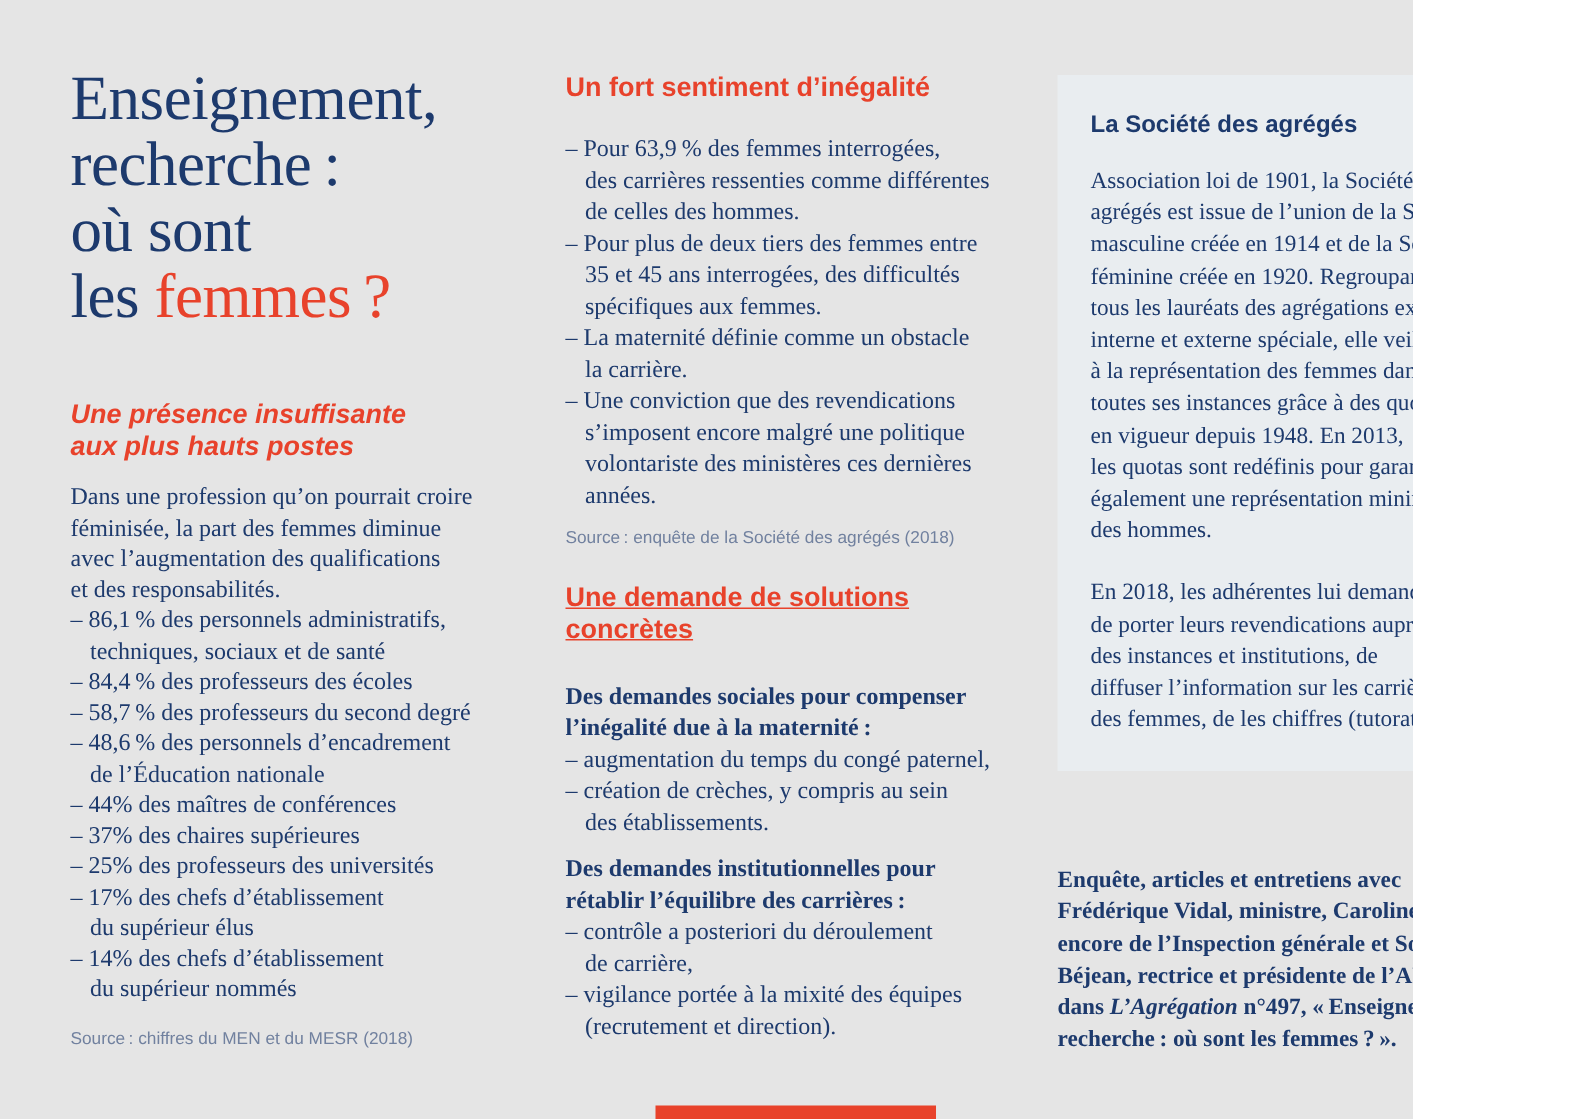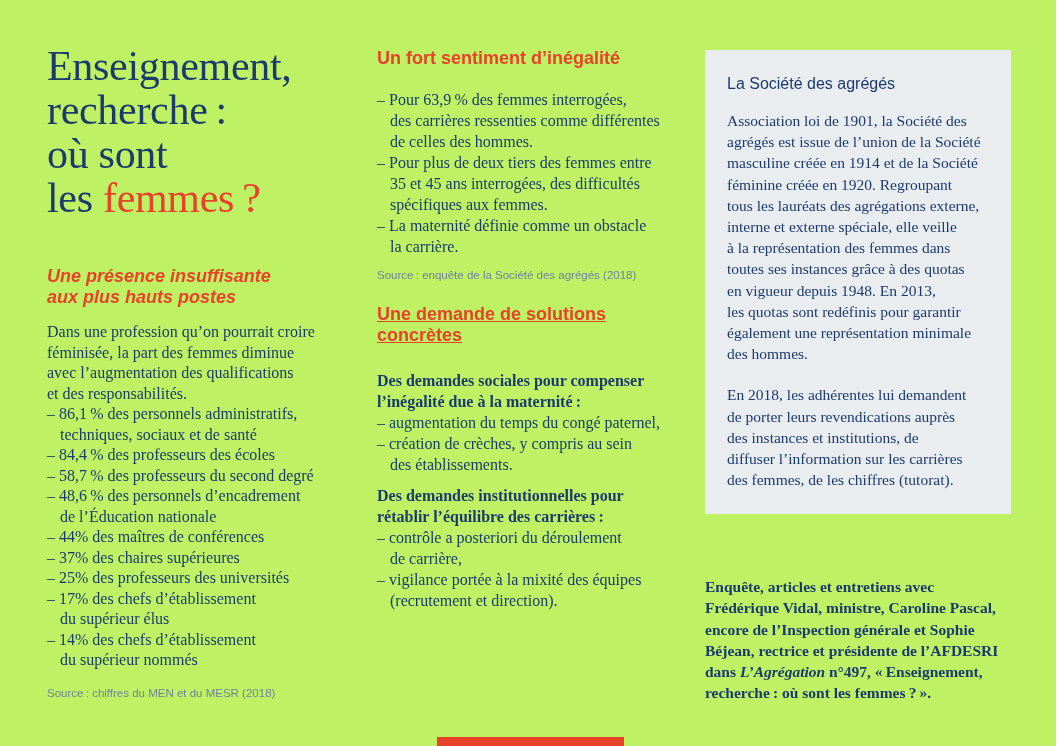--- a/index.html
+++ b/index.html
@@ -5,22 +5,22 @@
   :root{
     --red:#e8422b;
     --navy:#1d3a6d;
     --box-bg:#e9edf0;
     --muted:#71819f;
   }
   *{margin:0;padding:0;box-sizing:border-box;}
   html,body{background:#ffffff;}
   .page{
     position:relative;
-    width:1056px;height:746px;
-    background:#bef264;
+    width:942px;height:746px;
+    background:#e5e5e5;
     font-family:"Liberation Serif", serif;
     color:var(--navy);
     overflow:hidden;
   }
   .col{position:absolute;}
   .col1{left:47px;top:44px;width:315px;}
   .col2{left:377px;top:48px;width:295px;}
   .box{
     position:absolute;left:705px;top:50px;width:306px;
     background:var(--box-bg);
@@ -59,21 +59,21 @@
   .col2 .red-heading.second{margin-top:22px;text-decoration:underline;}
   .sub-title{
     font-weight:bold;font-size:16px;line-height:21px;
     white-space:pre-line;
   }
   .sub1-title{margin-top:24px;}
   .sub1-list{margin-top:0px;}
   .sub2-title{margin-top:10px;}
   .box-title{
     font-family:"Liberation Sans", sans-serif;
-    font-weight:normal;font-size:16px;line-height:20px;
+    font-weight:bold;font-size:16px;line-height:20px;
     color:var(--navy);
   }
   .box-p{
     font-size:15.5px;line-height:21.2px;white-space:pre-line;
   }
   .box-p.p1{margin-top:16px;}
   .box-p.p2{margin-top:20px;}
   .note-text{
     font-weight:bold;font-size:15.5px;line-height:21.3px;
     white-space:pre-line;color:var(--navy);
@@ -127,20 +127,24 @@
 
     <div class="list1">
       <div class="dash-item">– Pour 63,9 % des femmes interrogées,
 des carrières ressenties comme différentes
 de celles des hommes.</div>
       <div class="dash-item">– Pour plus de deux tiers des femmes entre
 35 et 45 ans interrogées, des difficultés
 spécifiques aux femmes.</div>
       <div class="dash-item">– La maternité définie comme un obstacle
 la carrière.</div>
+      <div class="dash-item">– Une conviction que des revendications
+s’imposent encore malgré une politique
+volontariste des ministères ces dernières
+années.</div>
     </div>
 
     <div class="source">Source : enquête de la Société des agrégés (2018)</div>
 
     <div class="red-heading second">Une demande de solutions concrètes</div>
 
     <div class="sub-title sub1-title">Des demandes sociales pour compenser
 l’inégalité due à la maternité :</div>
     <div class="sub1-list">
       <div class="dash-item">– augmentation du temps du congé paternel,</div>

